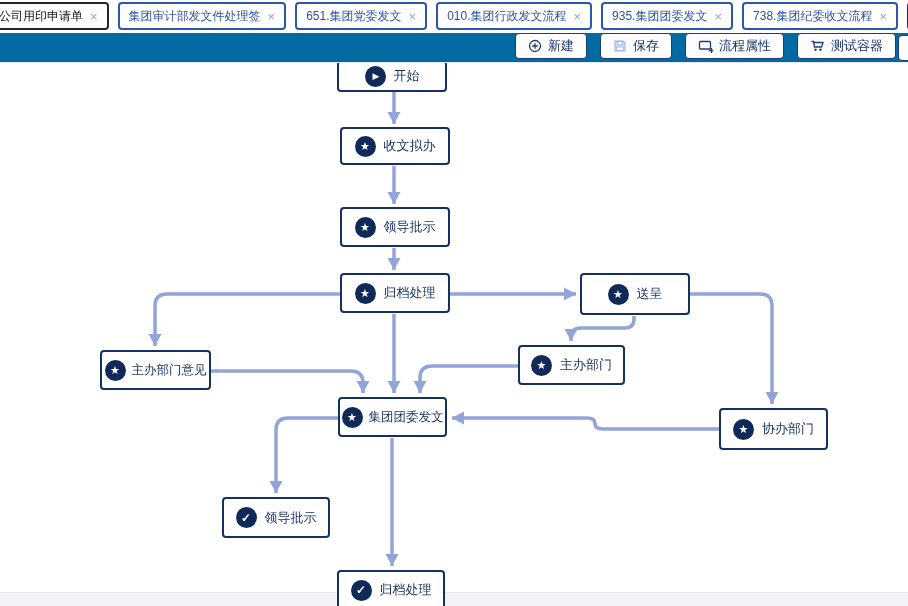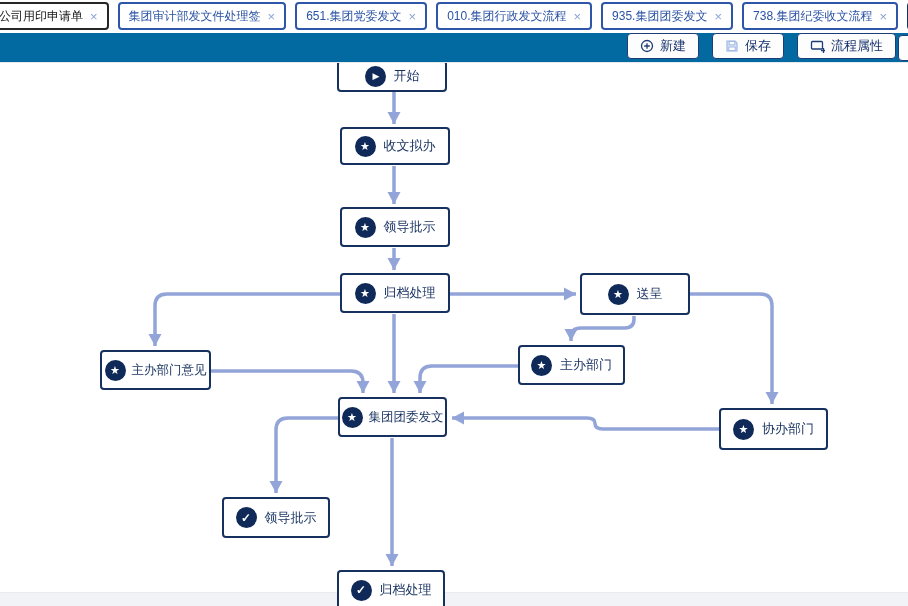--- a/index.html
+++ b/index.html
@@ -106,20 +106,30 @@
       <span>保存</span>
     </button>
     <button class="tbtn">
       <span>
         <svg width="15" height="14" viewBox="0 0 15 14">
             <rect x="1.5" y="2.5" width="11" height="7.5" rx="1" fill="none" stroke="#1e3c78" stroke-width="1.3"></rect>
             <path d="M11 11.5h5M13.5 9v5" stroke="#1e3c78" stroke-width="1.3"></path>
           </svg>
       </span>
       <span>流程属性</span>
+    </button>
+    <button class="tbtn">
+      <span>
+        <svg width="15" height="14" viewBox="0 0 15 14">
+            <path d="M1.5 2.5h2l1 5.5h7l1.5-4.5h-9" fill="none" stroke="#1e3c78" stroke-width="1.3"></path>
+            <circle cx="5.5" cy="10.8" r="1.2" fill="#1e3c78"></circle>
+            <circle cx="10.5" cy="10.8" r="1.2" fill="#1e3c78"></circle>
+          </svg>
+      </span>
+      <span>测试容器</span>
     </button>
     <div class="tbtn-partial"></div>
   </div>
 
   <div class="canvas"></div>
   <div class="footer-strip"></div>
 
   <svg class="wires" viewBox="0 0 908 606">
     <defs>
       <marker id="arr" markerUnits="userSpaceOnUse" markerWidth="18" markerHeight="18" refX="15" refY="9" orient="auto">

